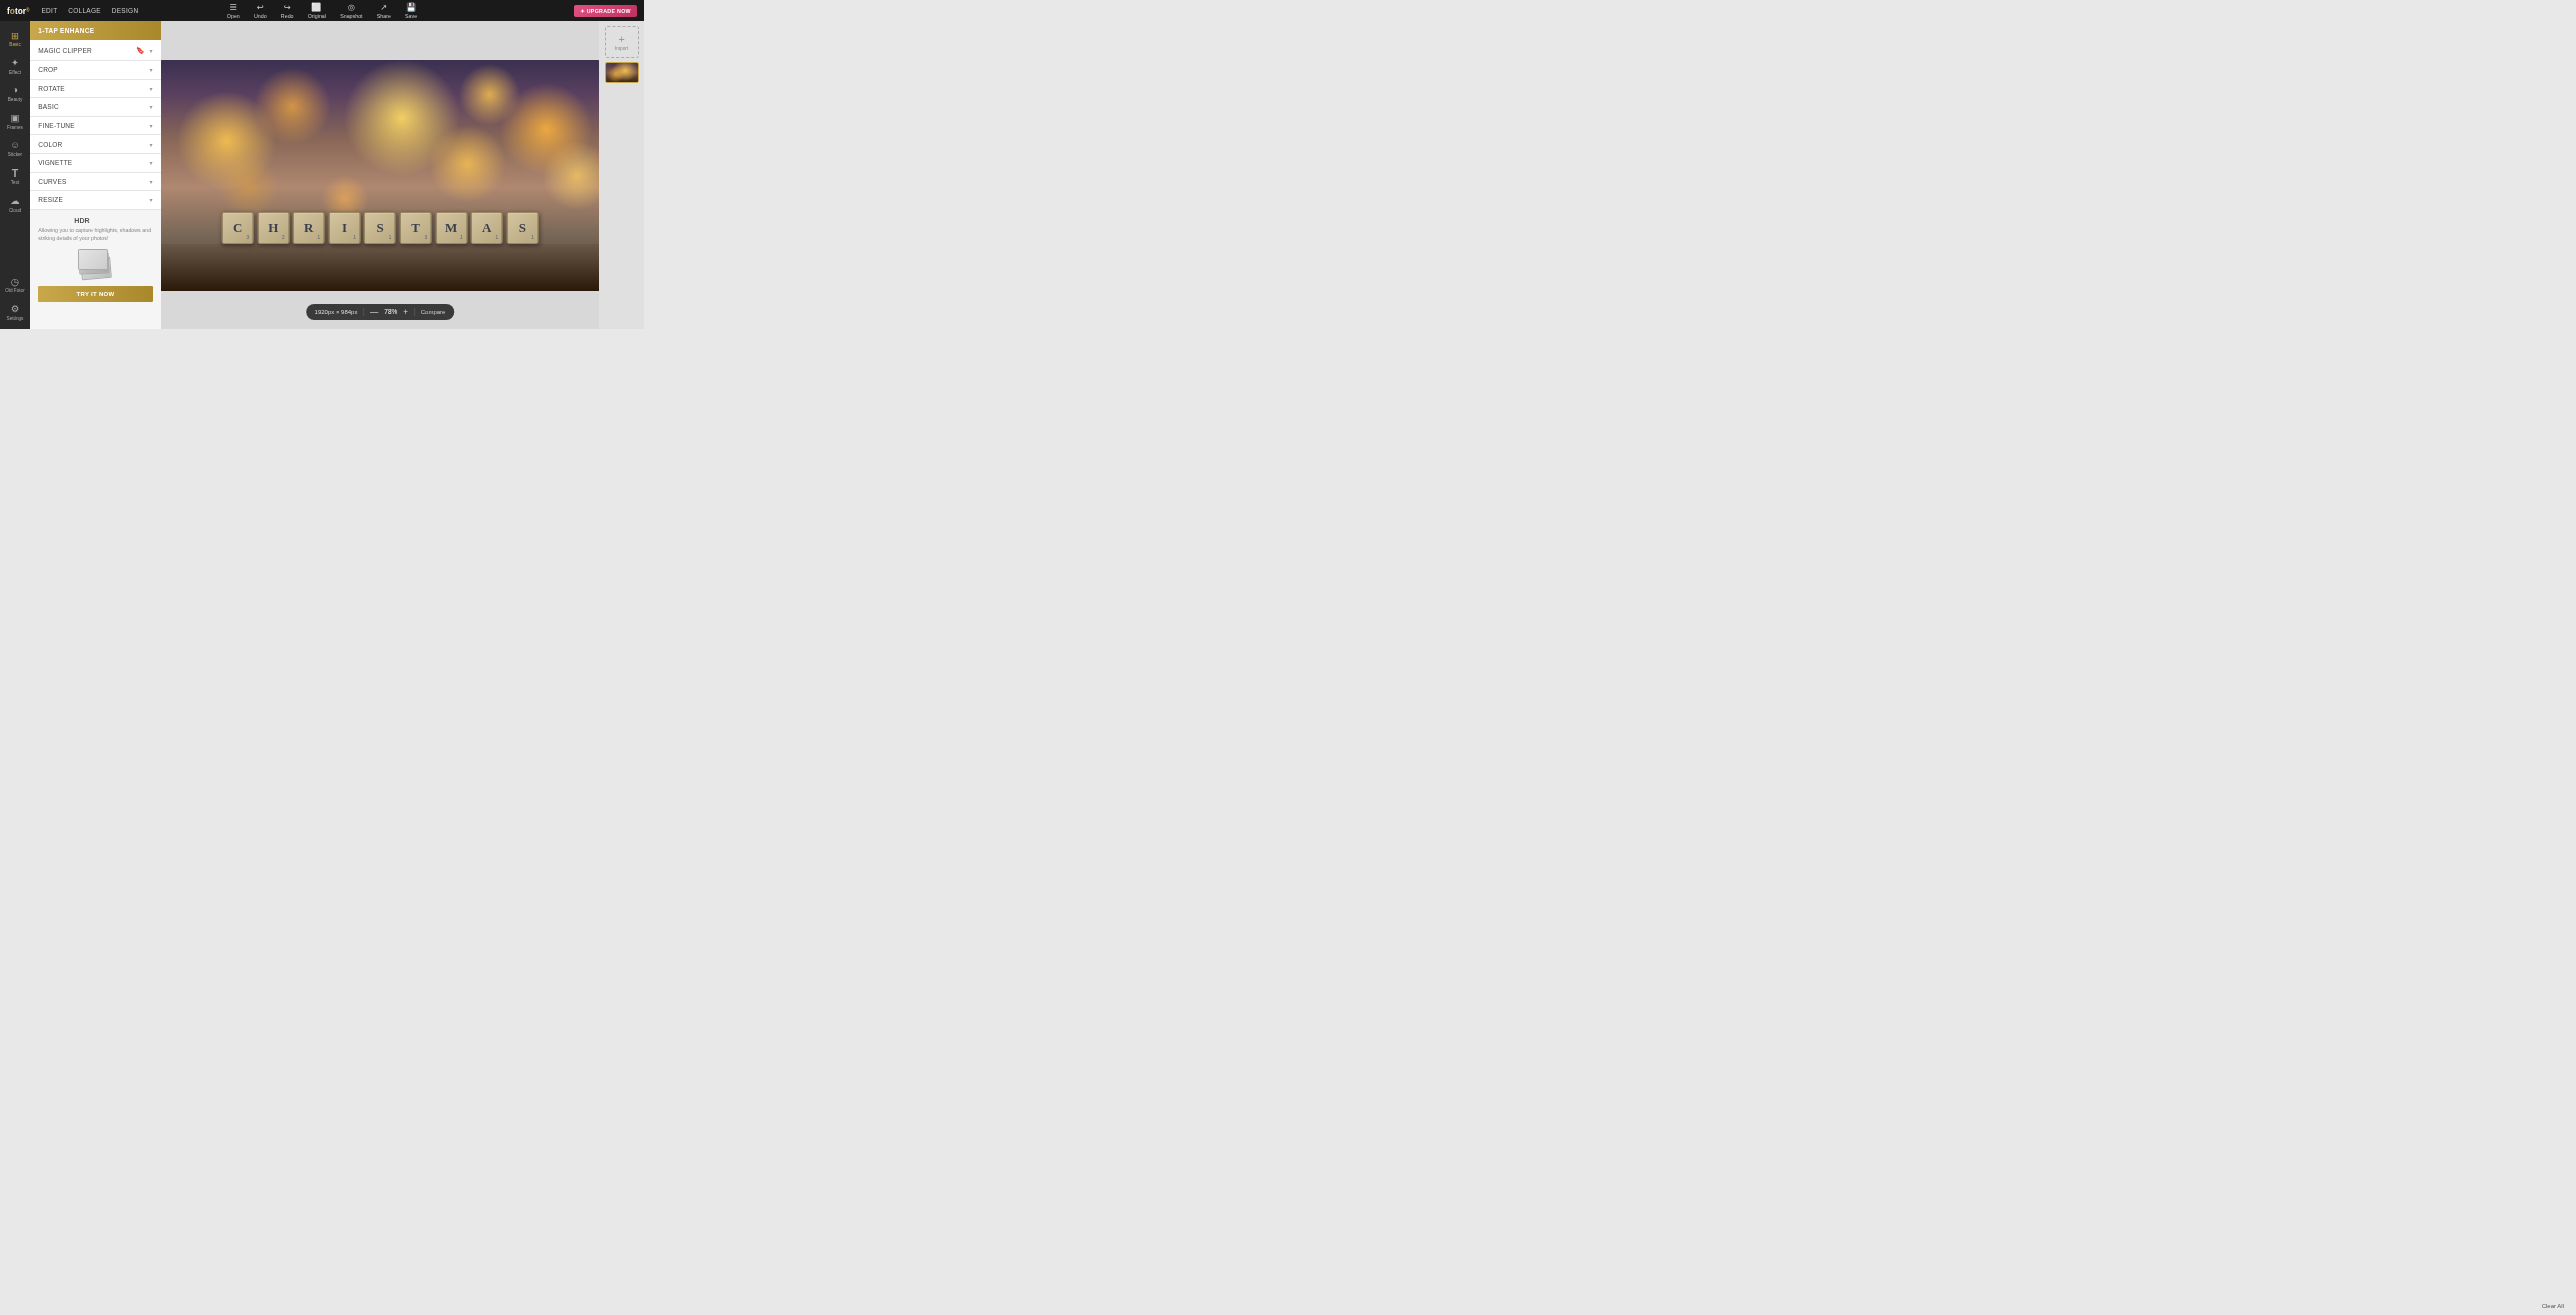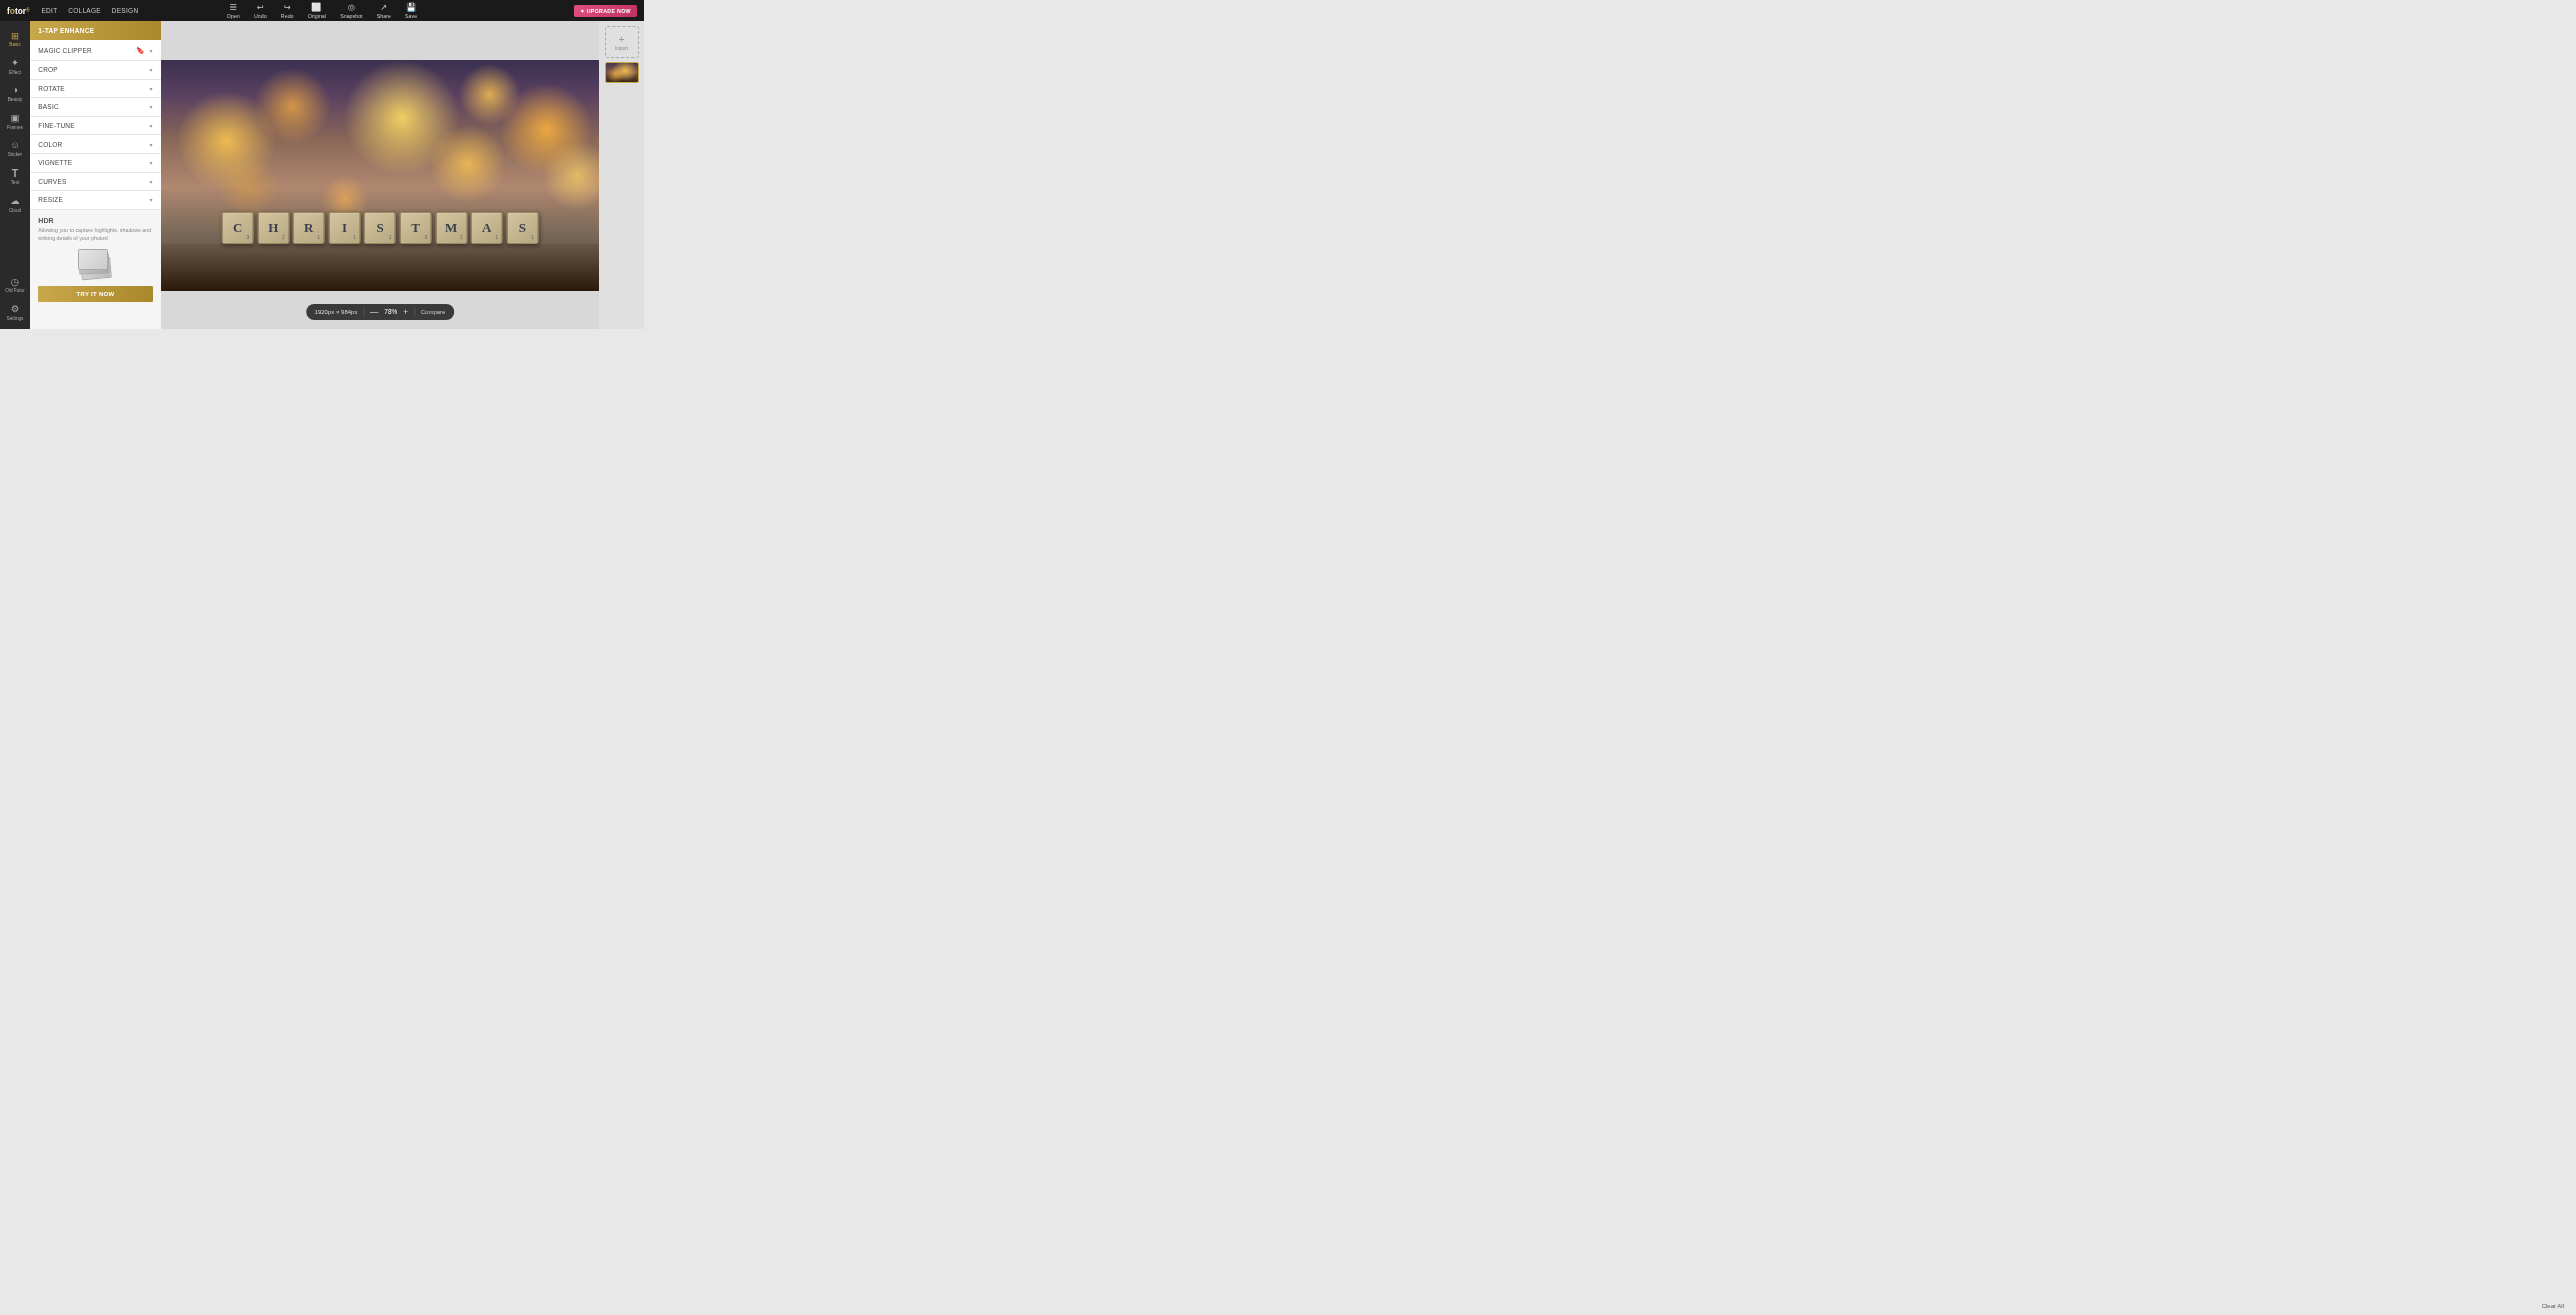--- a/index.html
+++ b/index.html
@@ -139,20 +139,21 @@
     .hdr-promo {
       background: #f5f5f5;
       padding: 7.1px 8.3px;
       flex: 1;
     }
     .hdr-title {
       font-size: 7.1px;
       font-weight: bold;
       color: #555;
       margin-bottom: 2.4px;
+      margin-left: 36px;
     }
     .hdr-desc {
       font-size: 5.3px;
       color: #888;
       line-height: 1.4;
       margin-bottom: 7.1px;
     }
     .hdr-image {
       display: flex;
       justify-content: center;

